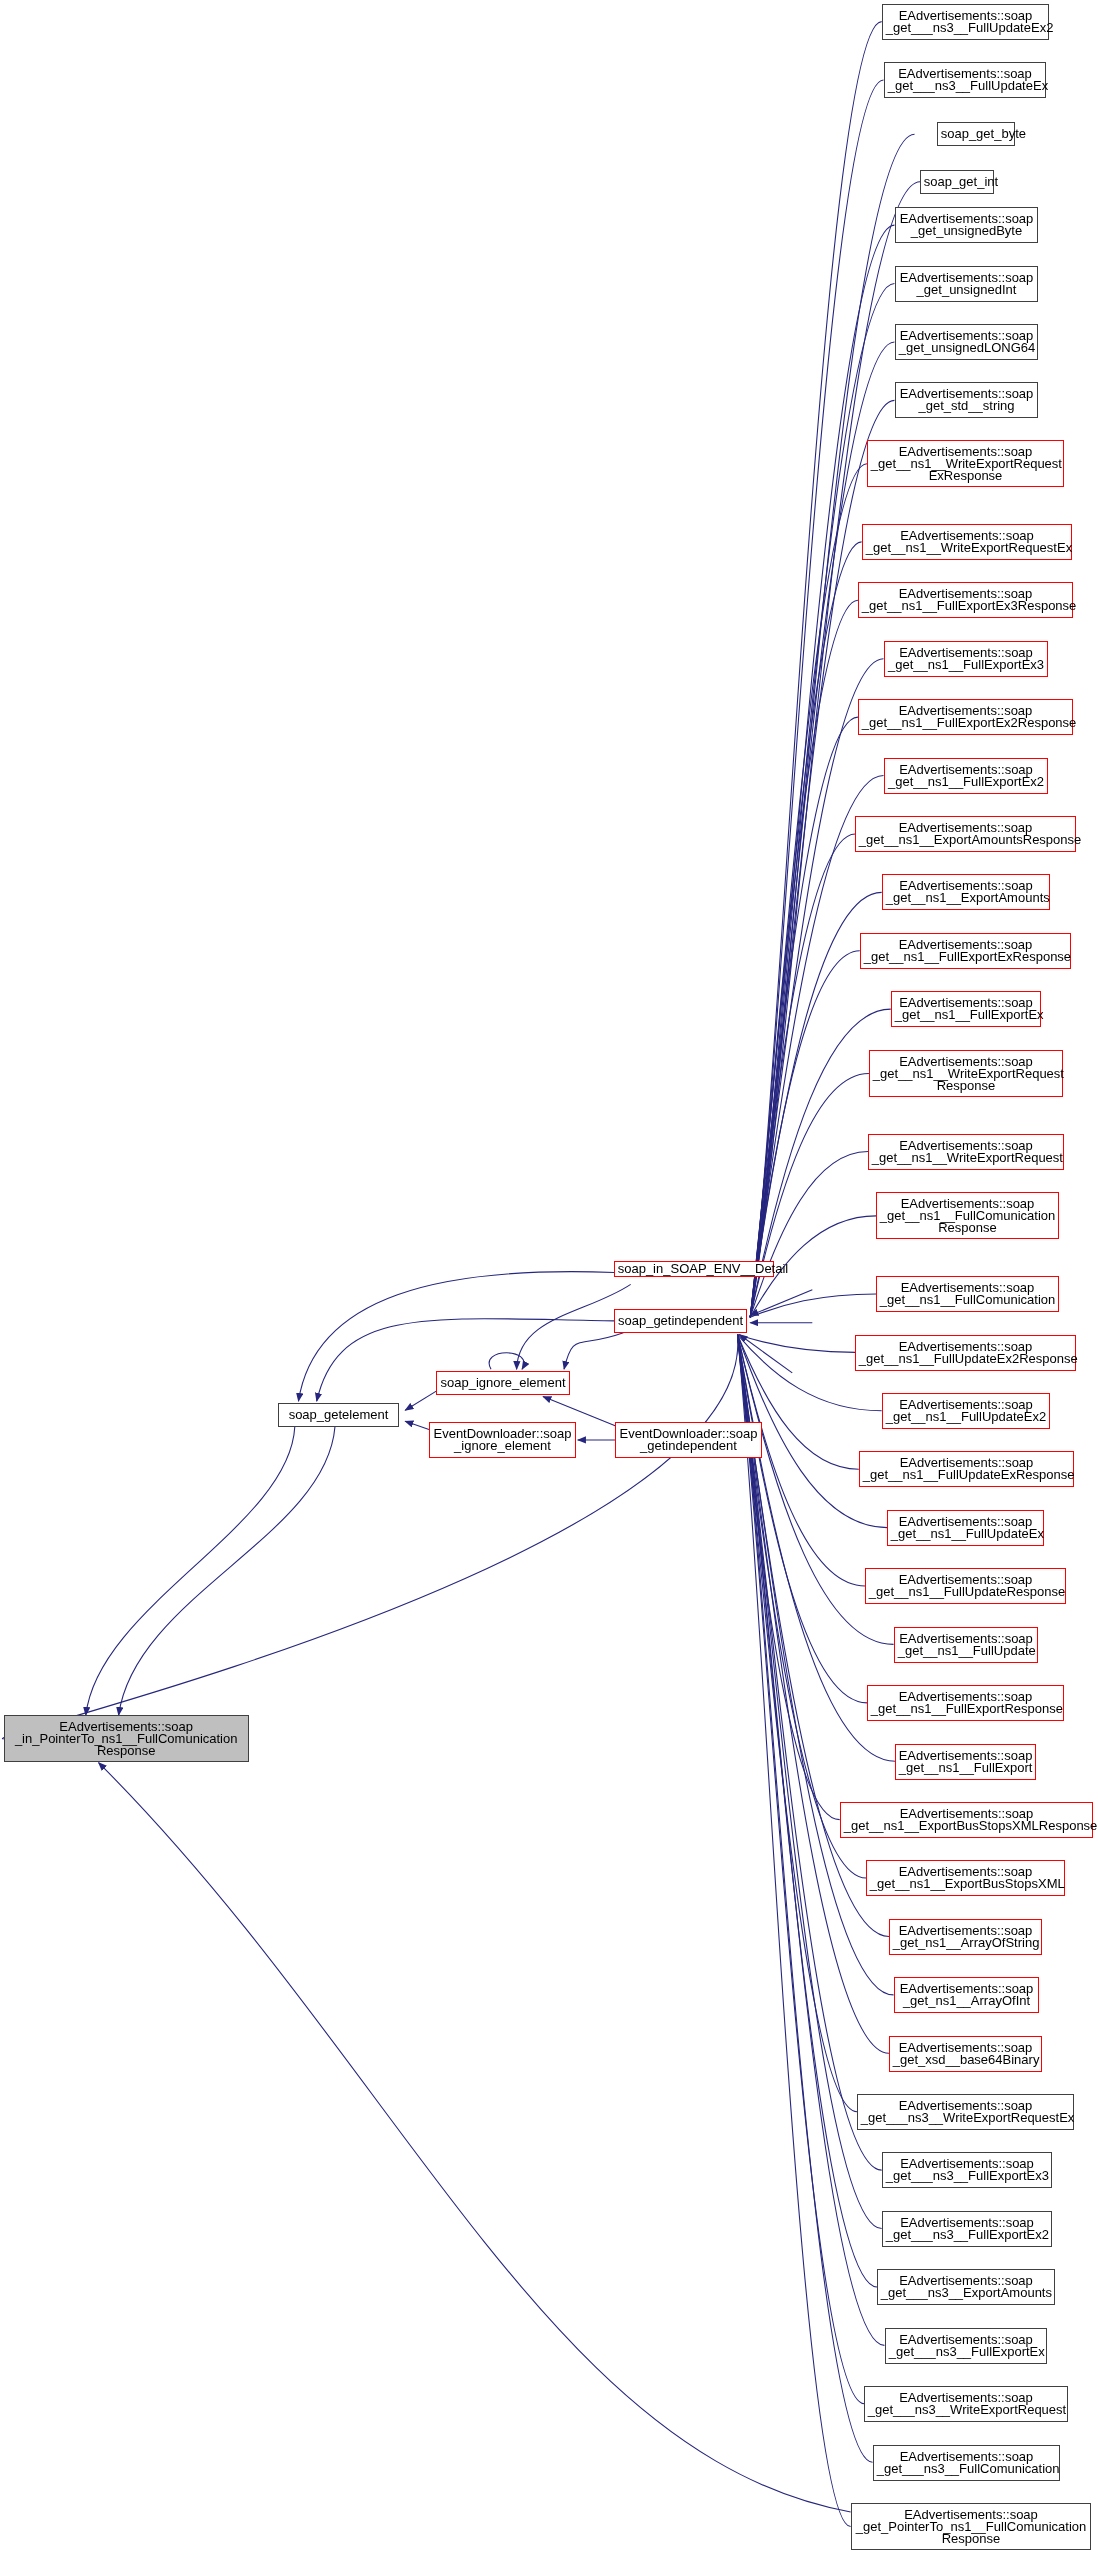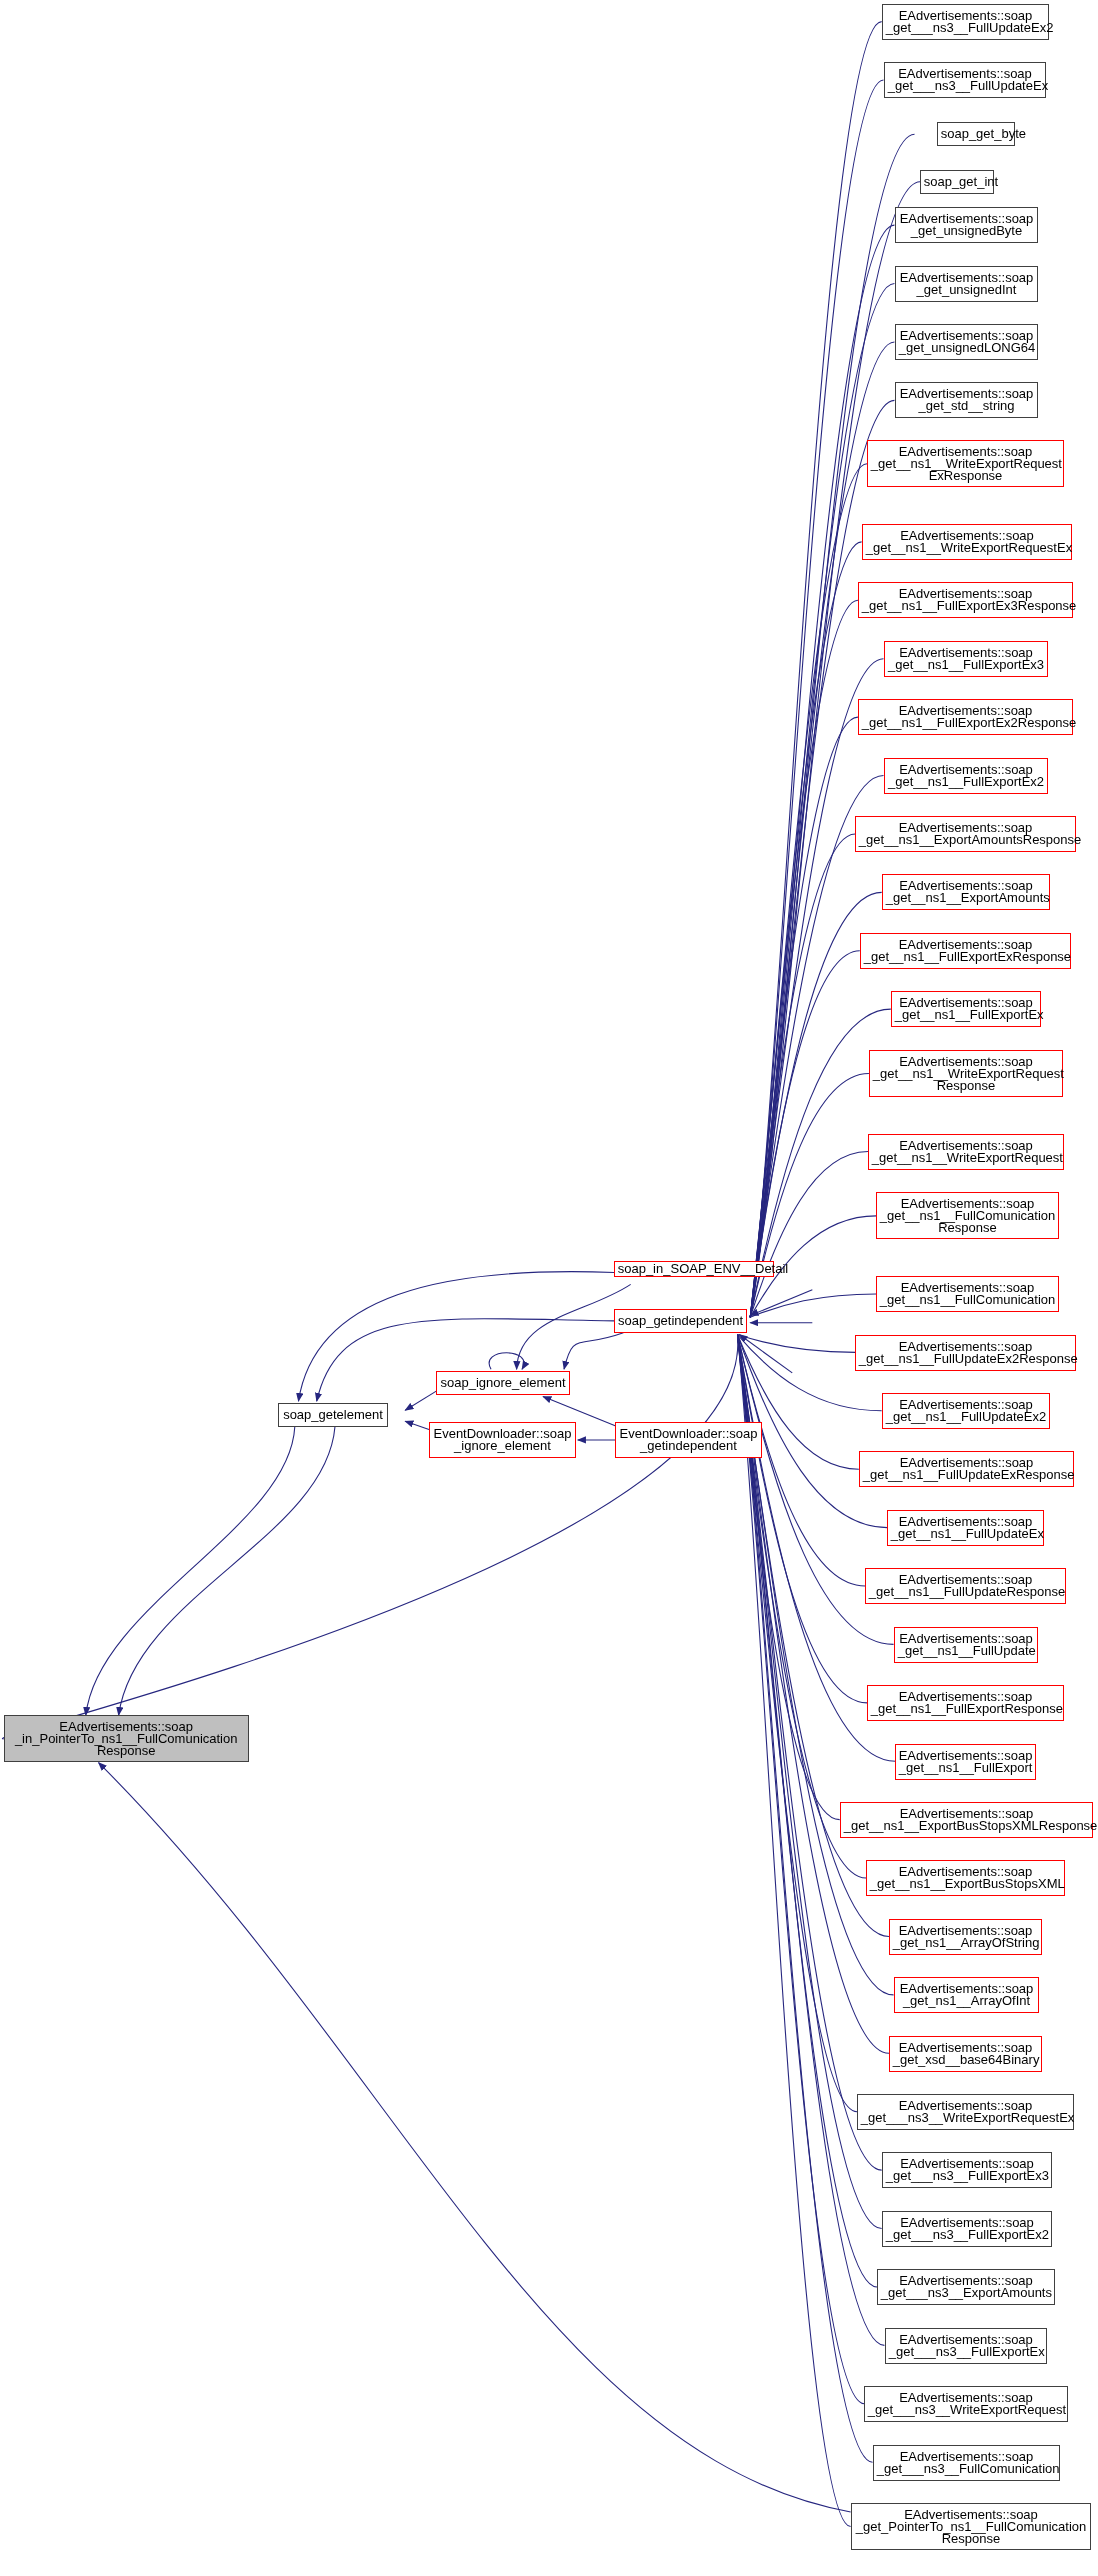--- a/index.html
+++ b/index.html
@@ -100,21 +100,21 @@
         <path d="M956,2697.5 C889.4,2697.5 844.63,1762 808,1462" marker-end="none"></path>
         <path d="M932,2768 C876.2,2768 838.69,1762 808,1462" marker-end="none"></path>
         <path d="M890,1413 L822,1441"></path>
         <path d="M890,1449 L822,1449"></path>
         <path d="M868,1504 L810,1462"></path>
       </g>
   </svg>
 <div class="node gray" style="left: 3.7px; top: 1715px; width: 245px; height: 47px;"><span>EAdvertisements::soap
 _in_PointerTo_ns1__FullComunication
 Response</span></div>
-    <div class="node black" style="left: 278px; top: 1403px; width: 110px; height: 24px;"><span>soap_getelement</span></div>
+    <div class="node black" style="left: 278px; top: 1403px; width: 121px; height: 24px;"><span>soap_getelement</span></div>
     <div class="node " style="left: 436px; top: 1371px; width: 134px; height: 24px;"><span>soap_ignore_element</span></div>
     <div class="node " style="left: 429px; top: 1422px; width: 147px; height: 36px;"><span>EventDownloader::soap
 _ignore_element</span></div>
     <div class="node " style="left: 615px; top: 1422px; width: 147px; height: 36px;"><span>EventDownloader::soap
 _getindependent</span></div>
     <div class="node " style="left: 614px; top: 1309px; width: 133px; height: 24px;"><span>soap_getindependent</span></div>
     <div class="node " style="left: 614px; top: 1261px; width: 160px; height: 16px;"><span>soap_in_SOAP_ENV__Detail</span></div>
     <div class="node black" style="left: 882px; top: 3.7px; width: 167px; height: 36px;"><span>EAdvertisements::soap
 _get___ns3__FullUpdateEx2</span></div>
     <div class="node black" style="left: 884px; top: 62px; width: 162px; height: 36px;"><span>EAdvertisements::soap

